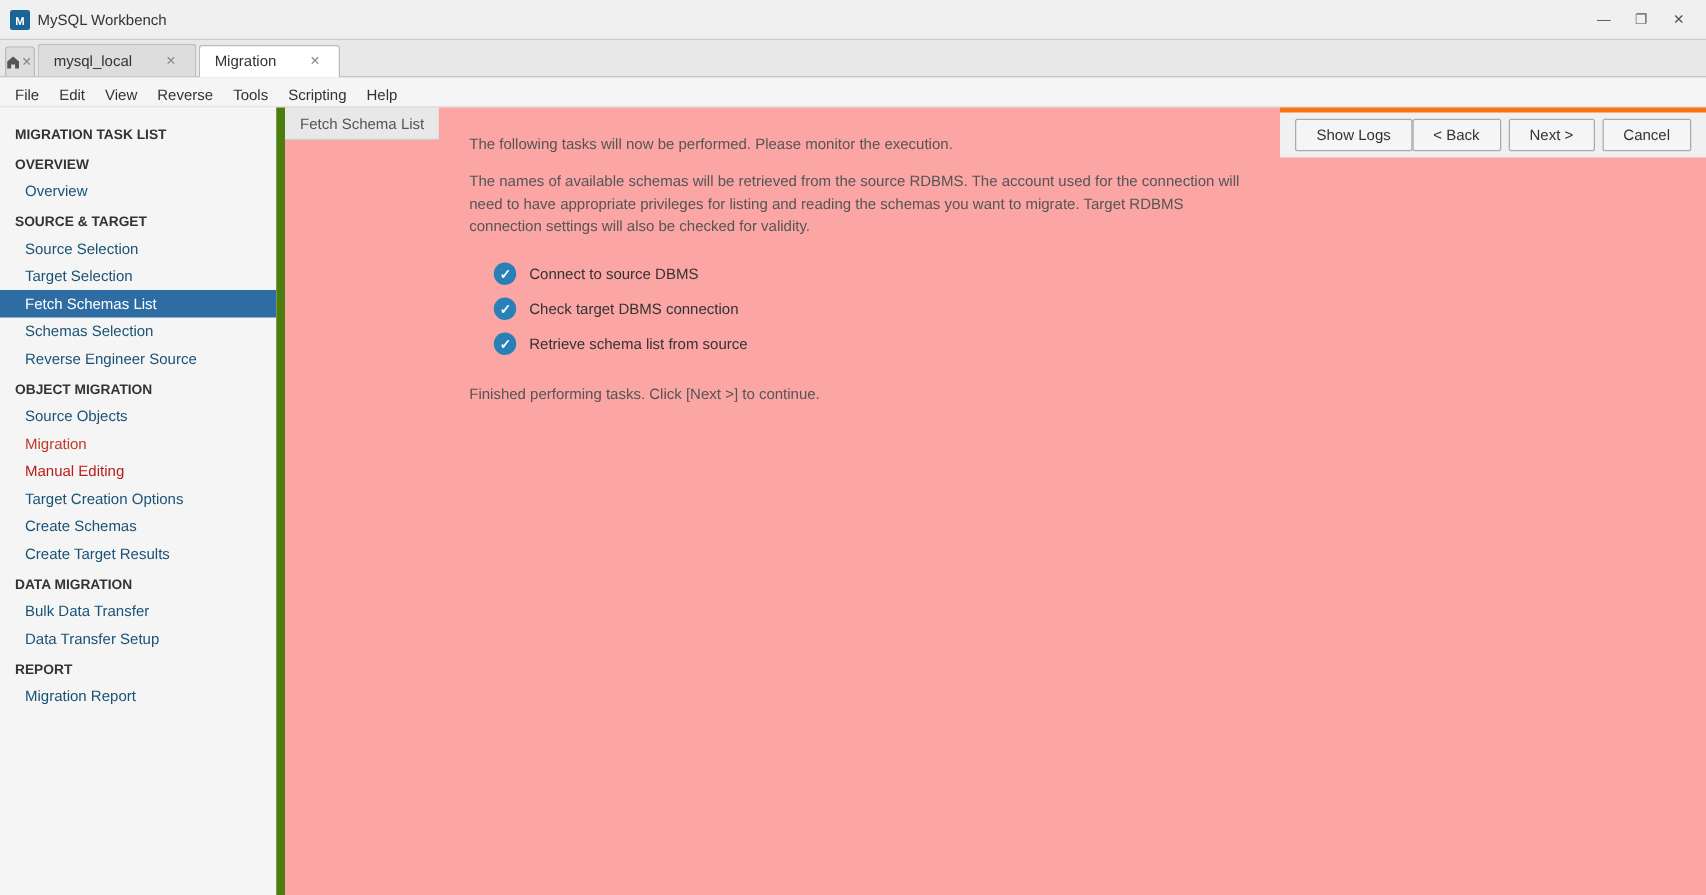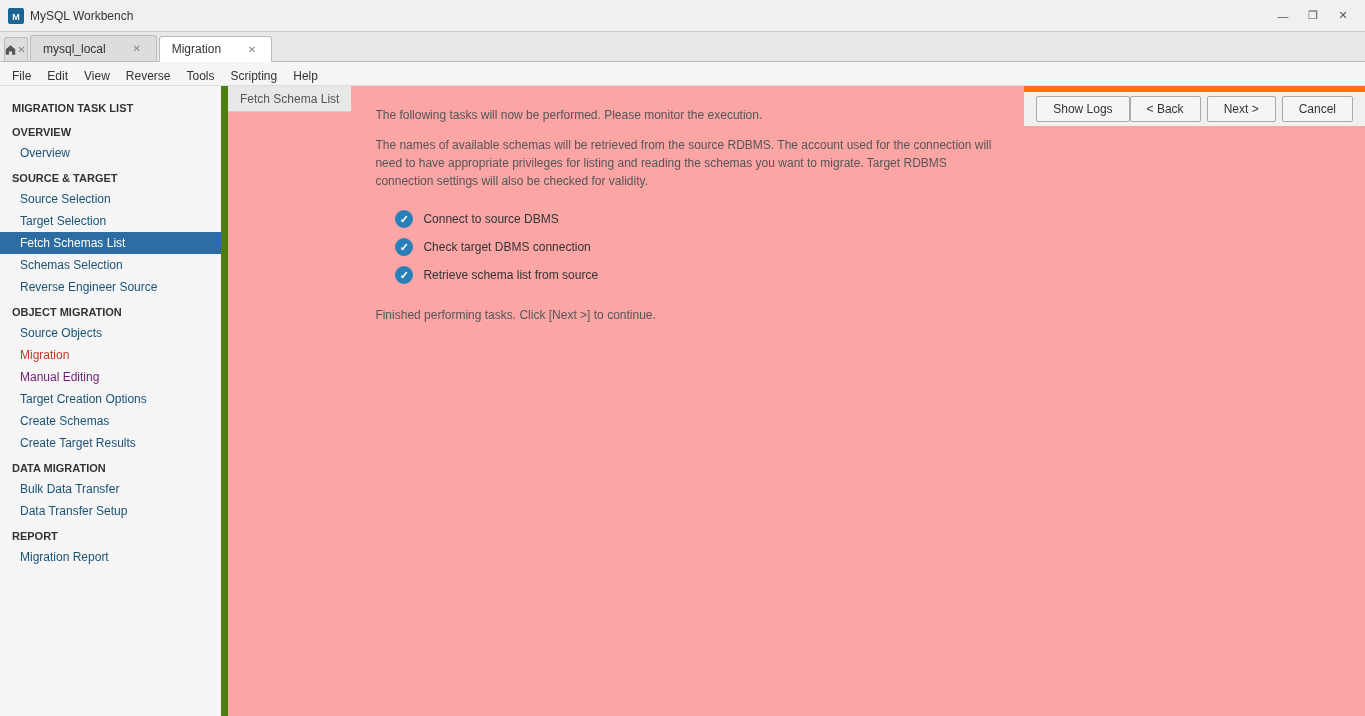--- a/index.html
+++ b/index.html
@@ -187,21 +187,21 @@
     .finished-text {
       font-size: 12px;
       color: #555;
       margin-top: 24px;
     }
 
     
     .footer {
       height: 40px;
       background: #f0f0f0;
-      border-top: 6px solid #f97316;
+      border-top: 4px solid #f97316;
       display: flex;
       align-items: center;
       padding: 0 12px;
       justify-content: space-between;
     }
     .footer-left { display: flex; gap: 8px; }
     .footer-right { display: flex; gap: 6px; }
     .btn {
       height: 26px;
       padding: 0 16px;
@@ -270,21 +270,21 @@
     <div class="sidebar-section-title">SOURCE &amp; TARGET</div>
     <div class="sidebar-item">Source Selection</div>
     <div class="sidebar-item">Target Selection</div>
     <div class="sidebar-item active">Fetch Schemas List</div>
     <div class="sidebar-item">Schemas Selection</div>
     <div class="sidebar-item">Reverse Engineer Source</div>
 
     <div class="sidebar-section-title">OBJECT MIGRATION</div>
     <div class="sidebar-item">Source Objects</div>
     <div class="sidebar-item red" style="color:#c0392b;">Migration</div>
-    <div class="sidebar-item red" style="color:#701a75;">Manual Editing</div>
+    <div class="sidebar-item red" style="color:#b91c1c;">Manual Editing</div>
     <div class="sidebar-item">Target Creation Options</div>
     <div class="sidebar-item">Create Schemas</div>
     <div class="sidebar-item">Create Target Results</div>
 
     <div class="sidebar-section-title">DATA MIGRATION</div>
     <div class="sidebar-item">Bulk Data Transfer</div>
     <div class="sidebar-item">Data Transfer Setup</div>
 
     <div class="sidebar-section-title">REPORT</div>
     <div class="sidebar-item">Migration Report</div>

